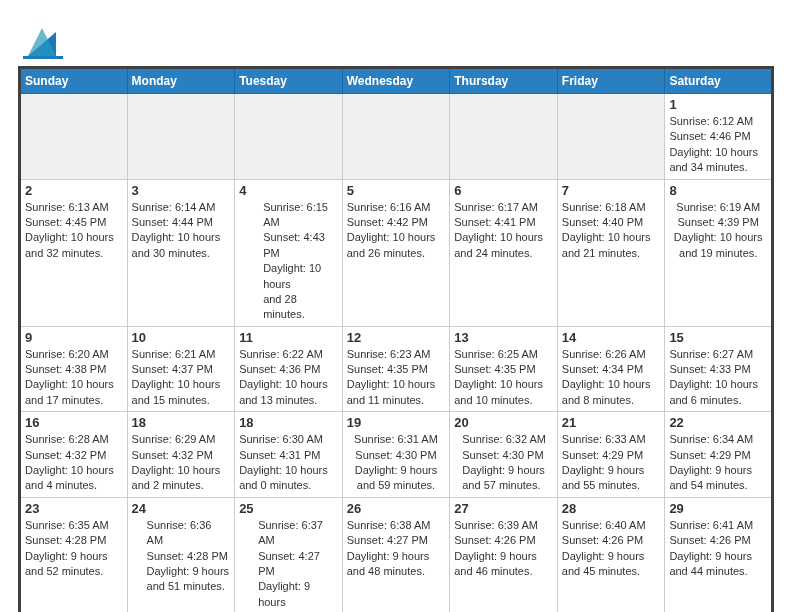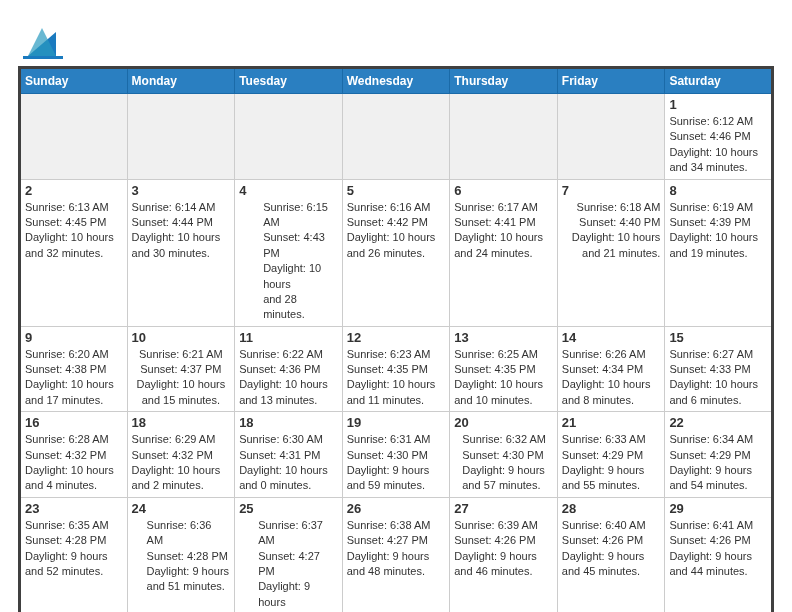--- a/index.html
+++ b/index.html
@@ -185,44 +185,44 @@
           </td>
           <td>
             <span class="day-number">6</span>
             <div class="day-info" style="white-space: pre-line;">Sunrise: 6:17 AM
 Sunset: 4:41 PM
 Daylight: 10 hours
 and 24 minutes.</div>
           </td>
           <td>
             <span class="day-number">7</span>
-            <div class="day-info" style="white-space: pre-line; text-align: right;">Sunrise: 6:18 AM
+            <div class="day-info" style="white-space: pre-line;">Sunrise: 6:18 AM
 Sunset: 4:40 PM
 Daylight: 10 hours
 and 21 minutes.</div>
           </td>
           <td>
             <span class="day-number">8</span>
-            <div class="day-info" style="white-space: pre-line;">Sunrise: 6:19 AM
+            <div class="day-info" style="white-space: pre-line; text-align: center;">Sunrise: 6:19 AM
 Sunset: 4:39 PM
 Daylight: 10 hours
 and 19 minutes.</div>
           </td>
         </tr>
         <tr>
           <td>
             <span class="day-number">9</span>
             <div class="day-info" style="white-space: pre-line;">Sunrise: 6:20 AM
 Sunset: 4:38 PM
 Daylight: 10 hours
 and 17 minutes.</div>
           </td>
           <td>
             <span class="day-number">10</span>
-            <div class="day-info" style="white-space: pre-line; text-align: center;">Sunrise: 6:21 AM
+            <div class="day-info" style="white-space: pre-line;">Sunrise: 6:21 AM
 Sunset: 4:37 PM
 Daylight: 10 hours
 and 15 minutes.</div>
           </td>
           <td>
             <span class="day-number">11</span>
             <div class="day-info" style="white-space: pre-line;">Sunrise: 6:22 AM
 Sunset: 4:36 PM
 Daylight: 10 hours
 and 13 minutes.</div>
@@ -273,21 +273,21 @@
           </td>
           <td>
             <span class="day-number">18</span>
             <div class="day-info" style="white-space: pre-line;">Sunrise: 6:30 AM
 Sunset: 4:31 PM
 Daylight: 10 hours
 and 0 minutes.</div>
           </td>
           <td>
             <span class="day-number">19</span>
-            <div class="day-info" style="white-space: pre-line;">Sunrise: 6:31 AM
+            <div class="day-info" style="white-space: pre-line; text-align: center;">Sunrise: 6:31 AM
 Sunset: 4:30 PM
 Daylight: 9 hours
 and 59 minutes.</div>
           </td>
           <td>
             <span class="day-number">20</span>
             <div class="day-info" style="white-space: pre-line; margin-left: 8px;">Sunrise: 6:32 AM
 Sunset: 4:30 PM
 Daylight: 9 hours
 and 57 minutes.</div>

